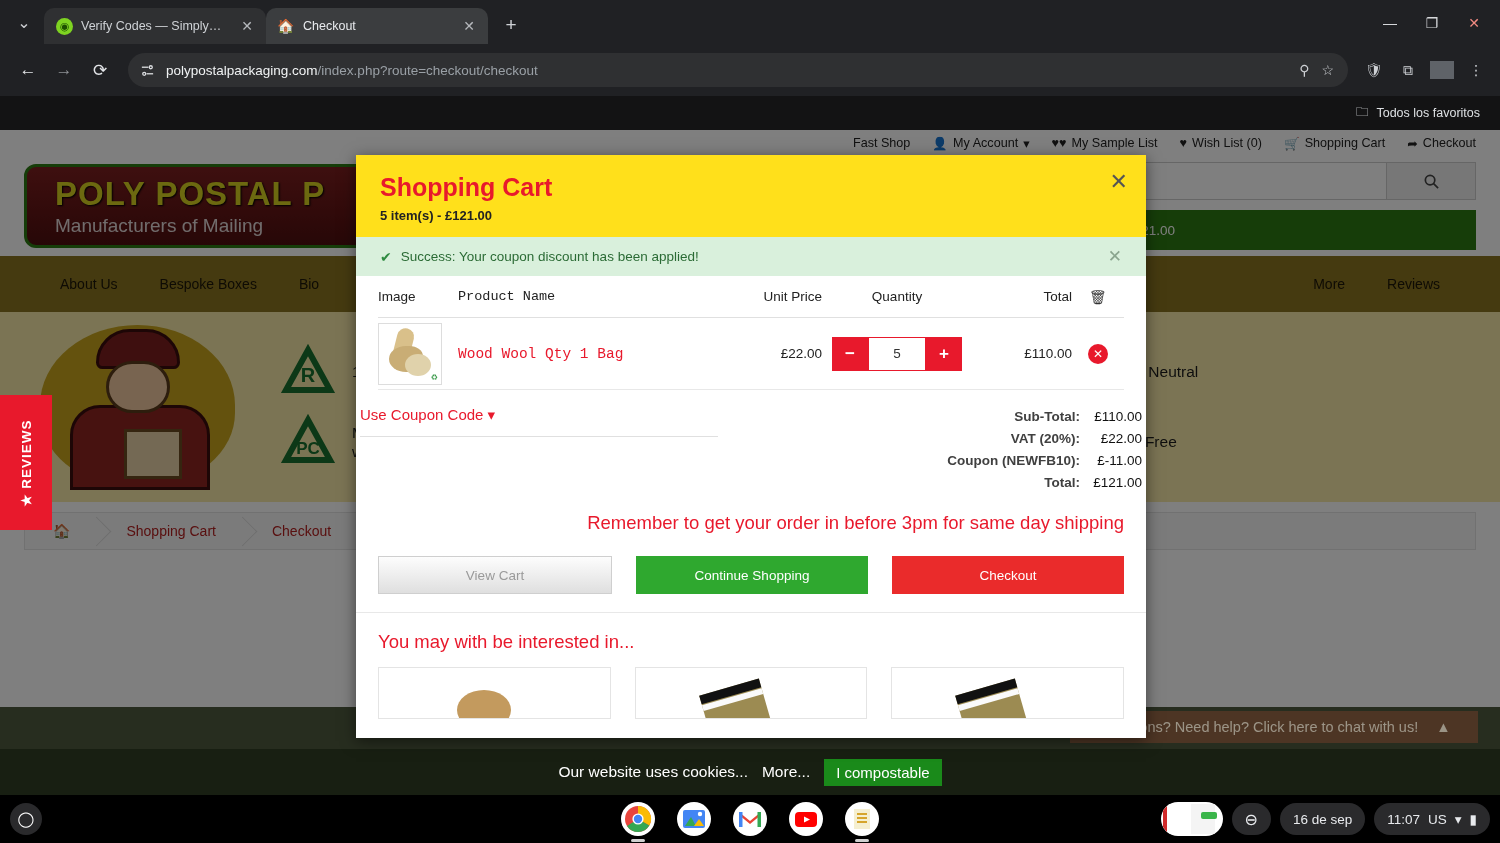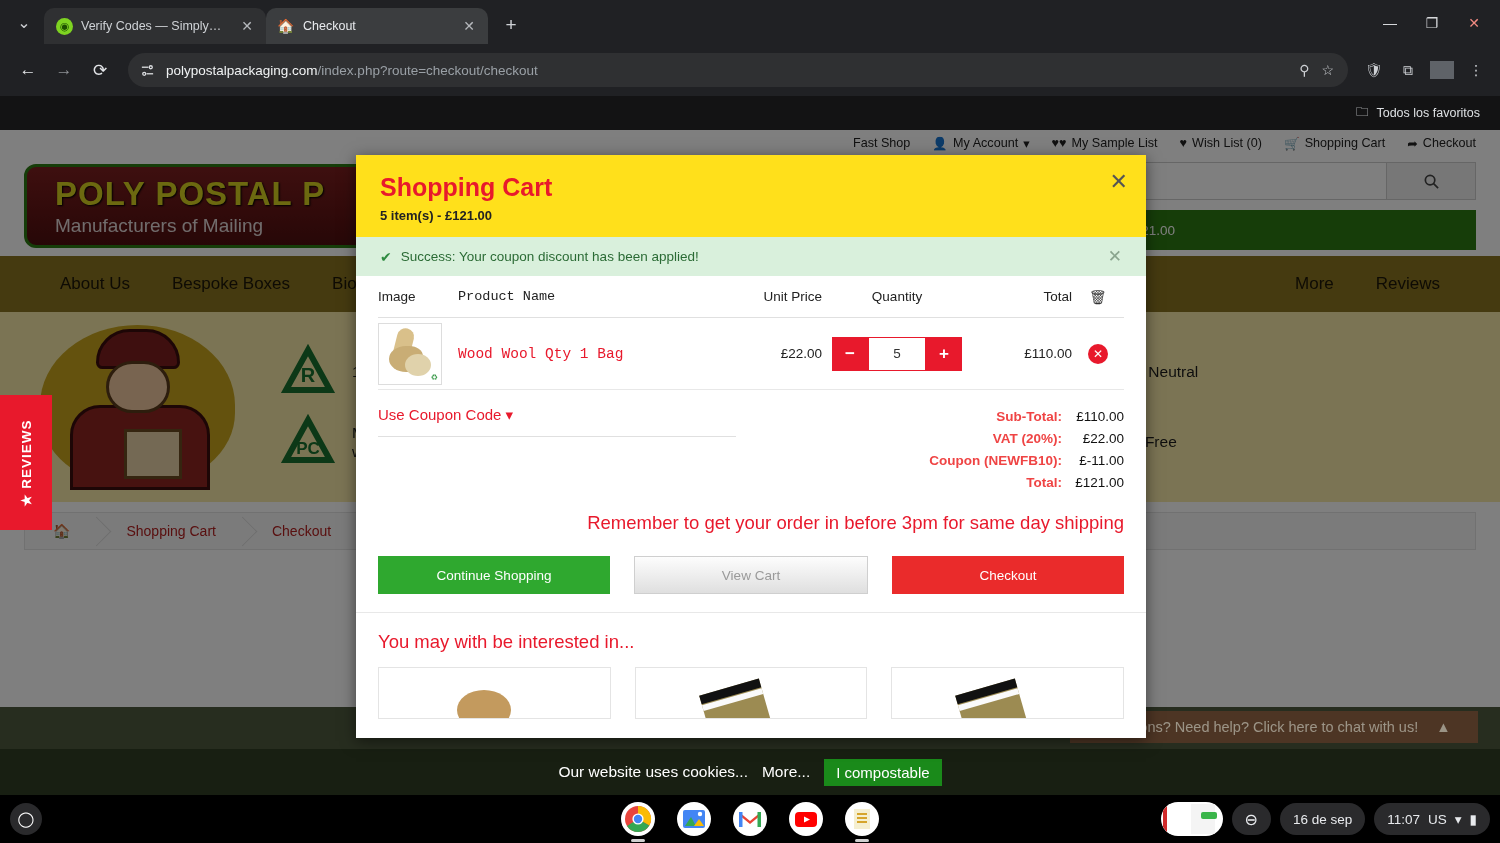--- a/index.html
+++ b/index.html
@@ -55,21 +55,21 @@
     background: linear-gradient(180deg,#7d1f1f 0%,#641515 55%,#4e0f0f 100%);
     display: flex; flex-direction: column; justify-content: center; padding-left: 28px; }
   .logo-main { font-size: 33px; font-weight: bold; color: #d8d320; letter-spacing: 1px; text-shadow: 1px 1px 2px #000; }
   .logo-sub { font-size: 19px; color: #e2d9d9; margin-top: 2px; }
   .hdr-right { flex: 1; display: flex; flex-direction: column; gap: 10px; align-items: flex-end; }
   .searchrow { display: flex; width: 740px; height: 38px; }
   .searchrow input { flex: 1; border: 1px solid #ccc; border-right: none; padding: 0 12px; font-size: 14px; color: #555; font-family: "Liberation Sans", sans-serif; }
   .searchbtn { width: 90px; background: #efefef; border: 1px solid #ccc; display: flex; align-items: center; justify-content: center; font-size: 15px; color: #444; }
   .cartbtn { width: 740px; height: 40px; background: #2d7a12; color: #fff; font-size: 13.5px; display: flex; align-items: center; justify-content: center; gap: 8px; }
 
-  .mainnav { height: 56px; background: #8a7420; display: flex; align-items: center; gap: 42px; padding: 0 60px; font-size: 17px; color: #1c1608; }
+  .mainnav { height: 56px; background: #8a7420; display: flex; align-items: center; gap: 42px; padding: 0 60px; font-size: 14px; color: #1c1608; }
 
   .promo { height: 190px; background: #f6e9a8; display: flex; align-items: center; padding: 0 40px; gap: 28px; position: relative; }
   .mascot { width: 210px; height: 165px; position: relative; }
   .mascot-circle { position: absolute; left: 0; top: 0; width: 195px; height: 160px; background: #c8a41c; border-radius: 50% 50% 45% 45%; }
   .mascot-hat { position: absolute; left: 56px; top: 4px; width: 84px; height: 40px; background: #7d1f1f; border-radius: 42px 42px 8px 8px; border: 3px solid #3a0d0d; }
   .mascot-face { position: absolute; left: 66px; top: 36px; width: 64px; height: 52px; background: #f0c9a0; border-radius: 32px; border: 3px solid #5a3a1a; }
   .mascot-body { position: absolute; left: 30px; top: 80px; width: 140px; height: 85px; background: #8e2420; border-radius: 30px 30px 0 0; border: 3px solid #3a0d0d; }
   .mascot-box { position: absolute; left: 84px; top: 104px; width: 58px; height: 50px; background: #e8d3a8; border: 3px solid #6b4a20; }
   .badgegrid { flex: 1; display: grid; grid-template-columns: 1fr 1fr; grid-template-rows: 1fr 1fr; gap: 14px 26px; }
   .badge { display: flex; align-items: center; gap: 14px; }
@@ -121,27 +121,27 @@
   .wool3 { position: absolute; left: 26px; top: 30px; width: 26px; height: 22px; background: #e0d2ab; border-radius: 50%; }
   .leaf-ico { position: absolute; right: 3px; bottom: 2px; font-size: 8px; color: #3a9a4a; }
   .prod-link { color: #e8192c; font-size: 14.5px; }
   .price-txt { font-size: 13.5px; color: #222; }
   .qty-group { display: flex; height: 34px; }
   .qty-btn { width: 36px; background: #e8192c; color: #fff; display: flex; align-items: center; justify-content: center; font-size: 17px; font-weight: bold; }
   .qty-input { width: 58px; border: 1px solid #e8192c; text-align: center; font-size: 13.5px; color: #333; font-family: "Liberation Sans", sans-serif; }
   .del-ico { width: 20px; height: 20px; border-radius: 50%; background: #e8192c; color: #fff; display: inline-flex; align-items: center; justify-content: center; font-size: 12px; }
   .trash { font-size: 14px; color: #333; }
 
-  .mid { display: flex; padding: 16px 22px 0; gap: 20px; }
+  .mid { display: flex; padding: 16px 4px 0; gap: 20px; }
   .coupon-col { width: 358px; }
   .coupon-link { color: #e8192c; font-size: 15px; }
   .coupon-rule { border-bottom: 1px solid #e0e0e0; margin-top: 12px; }
   .totals { flex: 1; }
   .trow { display: flex; justify-content: flex-end; font-size: 13.5px; line-height: 22px; }
-  .tlabel { font-weight: bold; color: #ef4444; text-align: right; }
+  .tlabel { font-weight: bold; color: #404040; text-align: right; }
   .tval { width: 62px; text-align: right; color: #111; }
 
   .notices { padding: 18px 22px 0; text-align: right; }
   .notice-red { color: #e8192c; font-size: 18.5px; }
   .notice-green { color: #5cb85c; font-size: 18.5px; margin-top: 16px; }
 
   .btnrow { display: flex; gap: 24px; padding: 22px 22px 18px; }
   .btn { flex: 1; height: 38px; display: flex; align-items: center; justify-content: center; font-size: 13.5px; }
   .btn-green { background: #2fa82f; color: #fff; }
   .btn-grey { background: linear-gradient(180deg,#fdfdfd,#dfdfdf); border: 1px solid #cfcfcf; color: #9a9a9a; }
@@ -449,22 +449,22 @@
           <span class="tval">£121.00</span>
         </div>
     </div>
   </div>
 
   <div class="notices">
     <div class="notice-red">Remember to get your order in before 3pm for same day shipping</div>
   </div>
 
   <div class="btnrow">
+    <div class="btn btn-grey">View Cart</div>
     <div class="btn btn-green">Continue Shopping</div>
-    <div class="btn btn-grey">View Cart</div>
     <div class="btn btn-red">Checkout</div>
   </div>
 
   <div class="also">
     <div class="also-title">You may with be interested in...</div>
     <div class="also-grid">
       <div class="also-card">
           <div class="tapebox"></div>
         </div>
       <div class="also-card">

